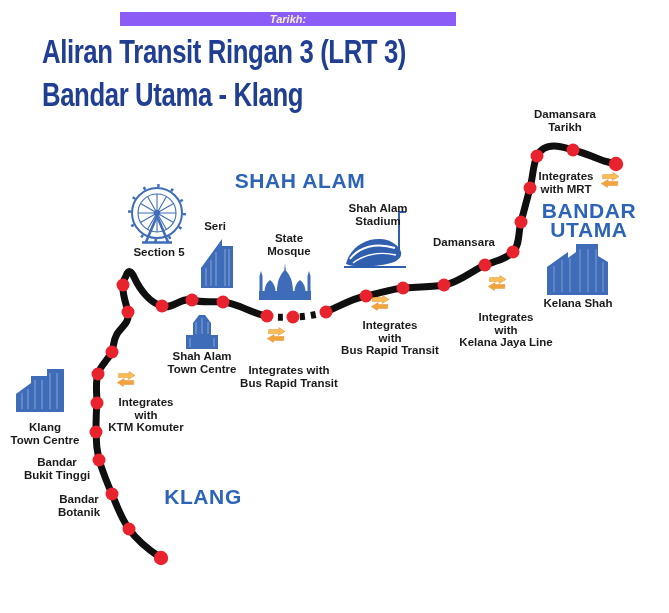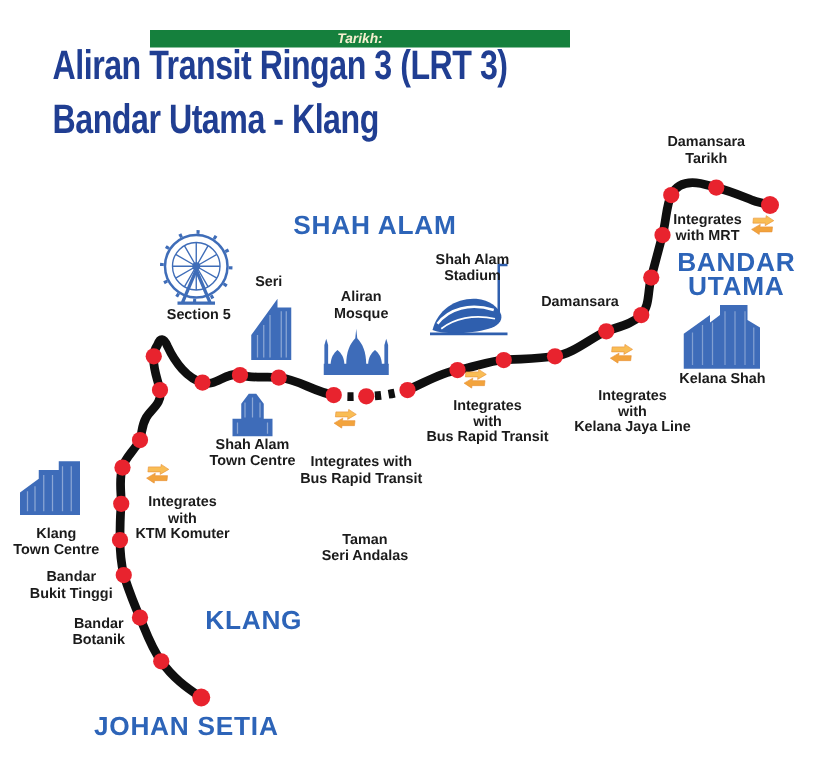--- a/index.html
+++ b/index.html
@@ -4,21 +4,21 @@
 <style>
   html,body{margin:0;padding:0;background:#ffffff;}
   .canvas{
     position:relative;width:669px;height:613px;background:#ffffff;overflow:hidden;
     font-family:"Liberation Sans", sans-serif;
   }
   .svg-layer{position:absolute;left:0;top:0;}
   
   .tarikh-bar{
     position:absolute;left:120px;top:12px;width:336px;height:14px;
-    background:#15803d;display:flex;align-items:center;justify-content:center;margin-top:12px;
+    background:#8b5cf6;display:flex;align-items:center;justify-content:center;
   }
   .tarikh-text{
     font-size:11px;font-weight:bold;font-style:italic;color:#f5efcf;line-height:14px;
   }
   .title{
     position:absolute;left:42px;top:30px;color:#203e92;font-weight:bold;
     font-size:33px;line-height:43px;white-space:pre-line;letter-spacing:-0.5px;
     transform:scaleX(0.78);transform-origin:left top;
   }
   .label{
@@ -177,49 +177,46 @@
       <polygon fill="#f9bd55" stroke="#e8933a" stroke-width="0.5" points="2,2.5 12,2.5 12,0.5 18.5,4.5 12,8.5 12,6.5 2,6.5"></polygon>
       <polygon fill="#f2a33c" stroke="#e8933a" stroke-width="0.5" points="18,9.5 8,9.5 8,7.5 1.5,11.5 8,15.5 8,13.5 18,13.5"></polygon>
     </g>
       </svg>
   </span>
 
   <div class="area" style="left:300px;top:171px">SHAH ALAM</div>
   <div class="area" style="left:589px;top:201px">BANDAR
 UTAMA</div>
   <div class="area" style="left:203px;top:487px">KLANG</div>
-  <div class="area" style="left:149px;top:572px">JOHAN SETIA</div>
 
   <div class="label" style="left:565px;top:108px">Damansara
 Tarikh</div>
   <div class="label" style="left:566px;top:170px">Integrates
 with MRT</div>
   <div class="label" style="left:578px;top:297px">Kelana Shah</div>
   <div class="label" style="left:464px;top:236px">Damansara</div>
   <div class="label" style="left:506px;top:311px">Integrates
 with
 Kelana Jaya Line</div>
   <div class="label" style="left:378px;top:202px">Shah Alam
 Stadium</div>
   <div class="label" style="left:390px;top:319px">Integrates
 with
 Bus Rapid Transit</div>
-  <div class="label" style="left:289px;top:232px">Aliran
+  <div class="label" style="left:289px;top:232px">State
 Mosque</div>
   <div class="label" style="left:289px;top:364px">Integrates with
 Bus Rapid Transit</div>
   <div class="label" style="left:215px;top:220px">Seri</div>
   <div class="label" style="left:159px;top:246px">Section 5</div>
   <div class="label" style="left:202px;top:350px">Shah Alam
 Town Centre</div>
   <div class="label" style="left:146px;top:396px">Integrates
 with
 KTM Komuter</div>
   <div class="label" style="left:45px;top:421px">Klang
 Town Centre</div>
   <div class="label" style="left:57px;top:456px">Bandar
 Bukit Tinggi</div>
   <div class="label" style="left:79px;top:493px">Bandar
 Botanik</div>
-  <div class="label" style="left:292px;top:426px">Taman
-Seri Andalas</div>
 
 </div>
 
 </body></html>

